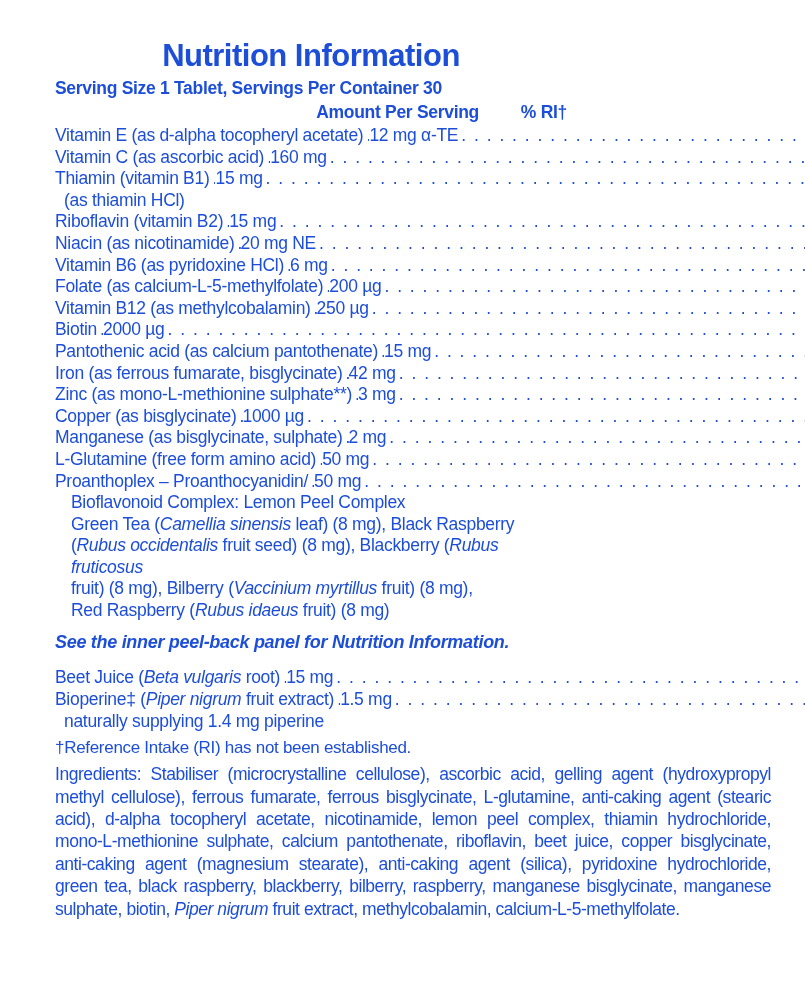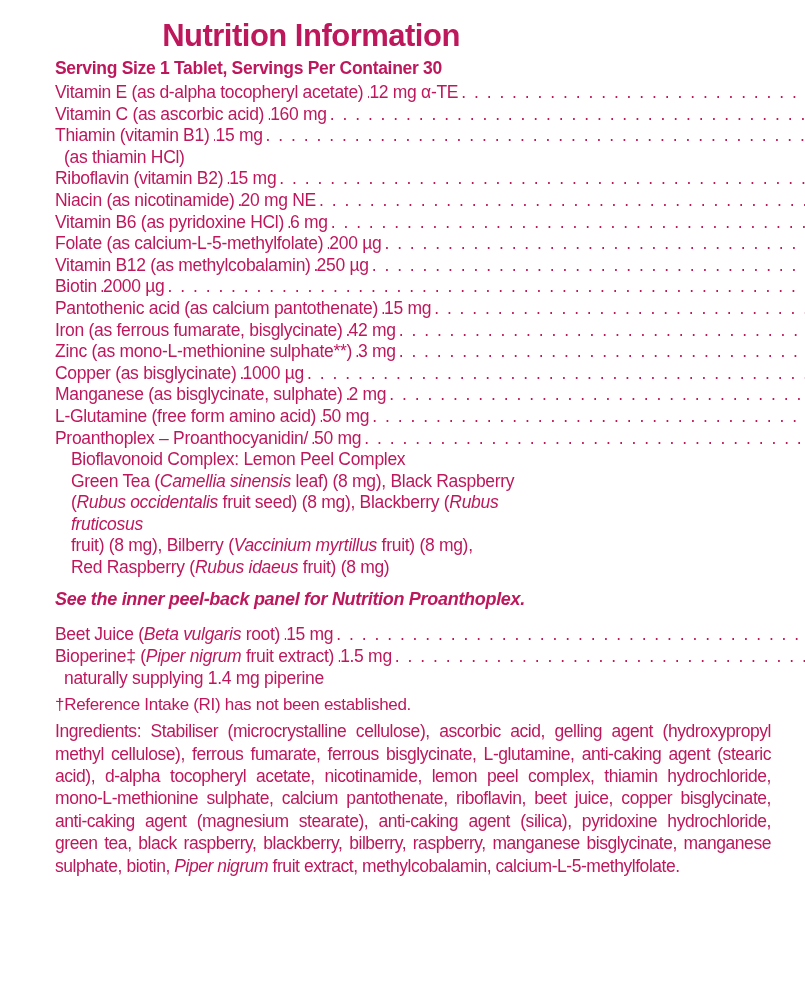--- a/index.html
+++ b/index.html
@@ -1,23 +1,23 @@
 <!DOCTYPE html>
 <html><head>
 <meta charset="utf-8">
 <style>
   html,body{margin:0;padding:0;background:#ffffff;}
   .page{
     position:relative;
     width:805px;height:1000px;
     box-sizing:border-box;
     background:#ffffff;
-    color:#be185d;
+    color:#1d4ed8;
     font-family:"Liberation Sans", sans-serif;
-    padding:18px 0 0 55px;
+    padding:38px 0 0 55px;
     overflow:hidden;
   }
   .label-main{width:512px;}
   .title{
     font-size:31px;font-weight:900;letter-spacing:-0.5px;
     text-align:center;margin:0 0 4px 0;white-space:nowrap;
   }
   .serving{font-size:17.5px;font-weight:bold;letter-spacing:-0.3px;margin-bottom:3px;}
   .hdr{display:flex;align-items:baseline;font-weight:bold;font-size:17.5px;letter-spacing:-0.3px;margin-bottom:2px;}
   .hdr .sp{flex:1 1 auto;}
@@ -52,20 +52,25 @@
 </style>
 </head>
 <body>
 
 <div class="page">
 
   <div class="label-main">
     <h1 class="title">Nutrition Information</h1>
     <div class="serving">Serving Size 1 Tablet, Servings Per Container 30</div>
 
+    <div class="hdr">
+      <span class="sp"></span>
+      <span class="hdr-amt">Amount Per Serving</span>
+      <span class="hdr-ri">% RI†</span>
+    </div>
 
     <div id="main-rows">
         <div class="row">
           <span class="name">Vitamin E (as d-alpha tocopheryl acetate)</span>
           <span class="lead"></span>
           <span class="amt">12 mg α-TE</span>
           <span class="tail ">
             <span class="lead"></span>
           </span>
         </div>
@@ -191,21 +196,21 @@
           </span>
         </div>
         <div class="subline ind2"><span class="">Bioflavonoid Complex: Lemon Peel Complex</span></div>
         <div class="subline ind2"><span class="">Green Tea (</span><span class="it">Camellia sinensis</span><span class=""> leaf) (8 mg), Black Raspberry</span></div>
         <div class="subline ind2"><span class="">(</span><span class="it">Rubus occidentalis</span><span class=""> fruit seed) (8 mg), Blackberry (</span><span class="it">Rubus fruticosus</span></div>
         <div class="subline ind2"><span class="">fruit) (8 mg), Bilberry (</span><span class="it">Vaccinium myrtillus</span><span class=""> fruit) (8 mg),</span></div>
         <div class="subline ind2"><span class="">Red Raspberry (</span><span class="it">Rubus idaeus</span><span class=""> fruit) (8 mg)</span></div>
       </div>
   </div>
 
-  <div class="peel-note">See the inner peel-back panel for Nutrition Proanthoplex.</div>
+  <div class="peel-note">See the inner peel-back panel for Nutrition Information.</div>
 
   <div id="supp-rows" class="label-supp">
       <div class="row">
         <span class="name"><span class="">Beet Juice (</span><span class="it">Beta vulgaris</span><span class=""> root) </span></span>
         <span class="lead"></span>
         <span class="amt">15 mg</span>
         <span class="tail tail-s">
           <span class="lead"></span>
         </span>
       </div>

